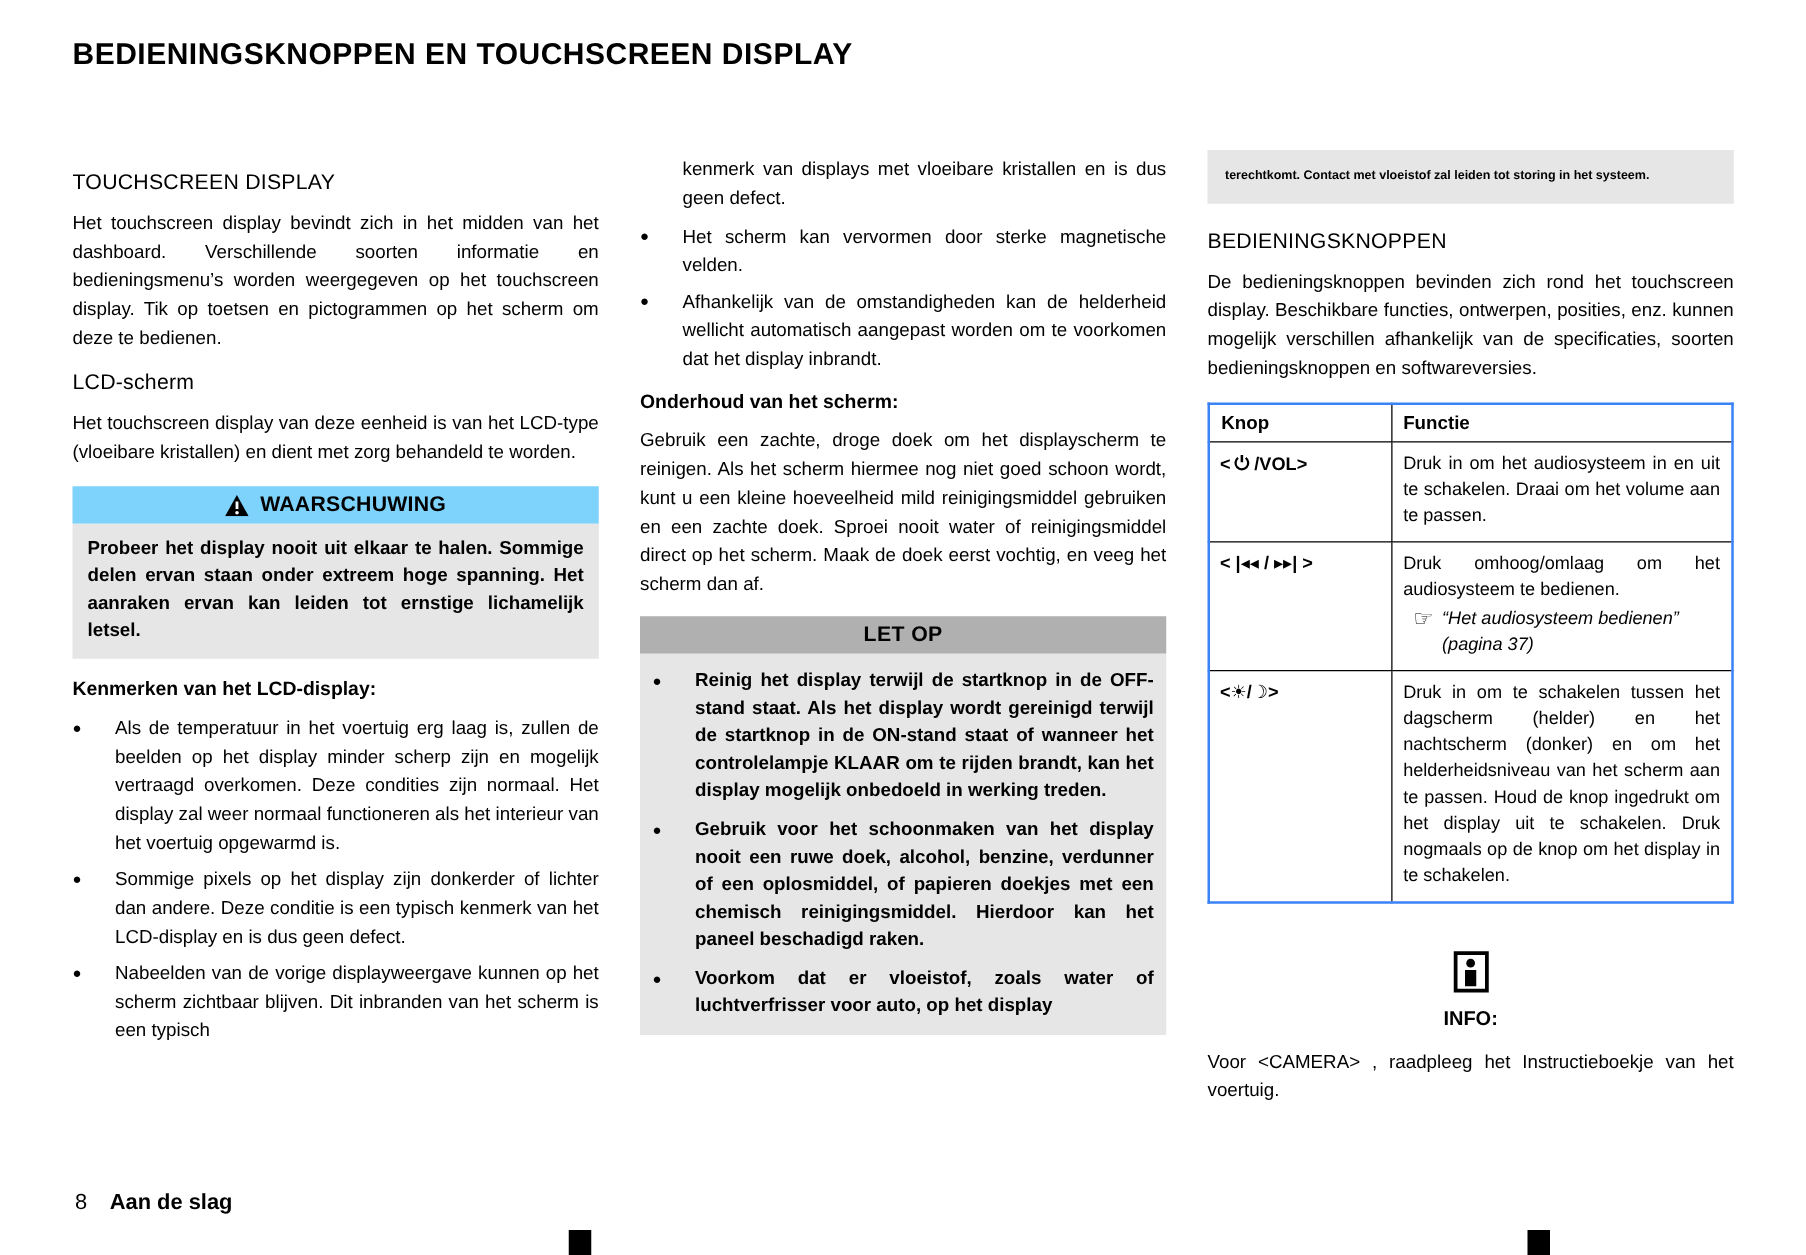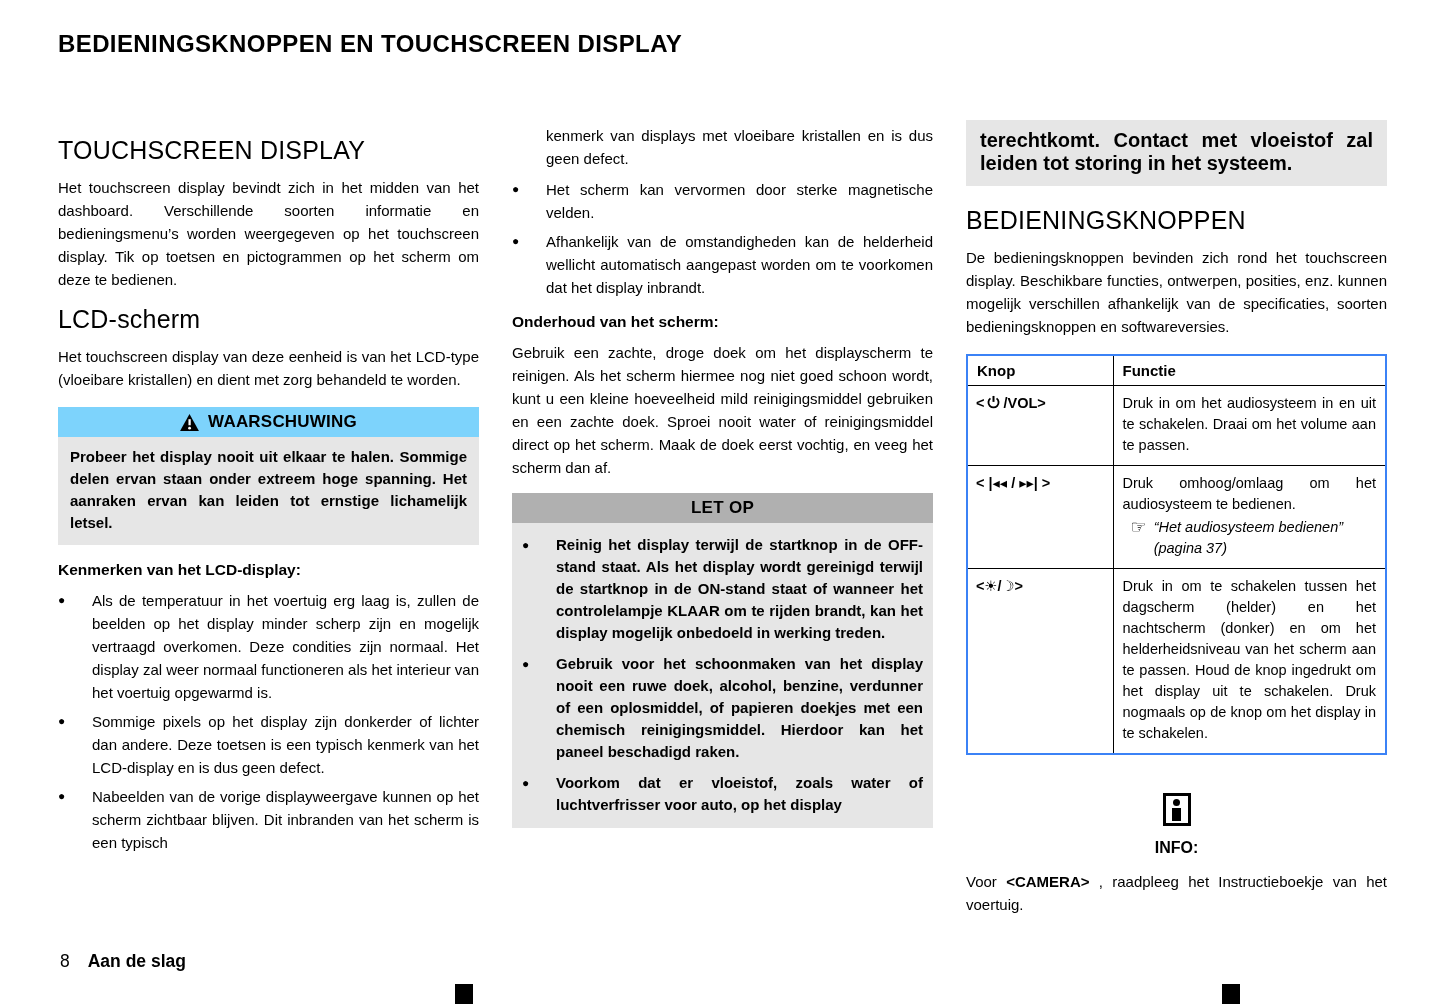--- a/index.html
+++ b/index.html
@@ -9,21 +9,21 @@
     font-family:"Liberation Sans","DejaVu Sans",sans-serif;
     position:relative; overflow:hidden;
   }
   .page { position:absolute; inset:0; padding:30px 58px 0 58px; }
 
   .page-title { font-size:24px; font-weight:700; letter-spacing:0.4px; }
 
   .columns { display:flex; gap:33px; margin-top:62px; }
   .col { width:421px; flex:0 0 421px; }
 
-  .section-heading { font-size:25px; font-weight:400; margin-bottom:11px; letter-spacing:0.2px; }
+  .section-heading { font-size:17px; font-weight:400; margin-bottom:11px; letter-spacing:0.2px; }
   .col1-first { margin-top:16px; }
   .bold-heading { font-size:15.5px; font-weight:700; margin-bottom:10px; }
 
   .body-text { font-size:15px; line-height:23px; text-align:justify; }
   .mb14 { margin-bottom:14px; }
   .mb16 { margin-bottom:16px; }
 
   
   .bullet { display:flex; margin-bottom:6px; }
   .bullet::before { content:"\25CF"; flex:0 0 34px; font-size:12px; line-height:23px; }
@@ -40,40 +40,40 @@
   
   .letop-box { margin-top:14px; }
   .letop-header { background:#b0b0b0; height:30px; display:flex; align-items:center; justify-content:center; font-weight:700; font-size:17px; letter-spacing:0.3px; }
   .letop-body { background:#e6e6e6; padding:11px 10px 12px 10px; }
   .letop-body .bullet { margin-bottom:9px; }
   .letop-body .bullet:last-child { margin-bottom:0; }
   .letop-body .bullet .btext { font-weight:700; line-height:22px; }
   .letop-body .bullet::before { line-height:22px; }
 
   
-  .notice-box { background:#e6e6e6; padding:9px 14px 11px 14px; font-weight:700; font-size:20px; line-height:23px; text-align:justify; margin-bottom:20px; }
+  .notice-box { background:#e6e6e6; padding:9px 14px 11px 14px; font-weight:700; font-size:10px; line-height:23px; text-align:justify; margin-bottom:20px; }
 
   .knop-table { border-collapse:collapse; border:2px solid #3b82f6; width:100%; margin-top:4px; }
   .knop-table th, .knop-table td { border:1px solid #000; vertical-align:top; }
   .knop-table th { text-align:left; font-weight:700; font-size:15px; padding:6px 9px; }
   .col-knop { width:146px; }
   .knop-cell { font-weight:700; font-size:14.5px; padding:9px 8px; white-space:nowrap; }
   .functie-cell { font-size:14.5px; line-height:21px; text-align:justify; padding:7px 9px 9px 9px; }
   .power-svg { vertical-align:-2px; margin:0 2px; }
   .ref-line { display:flex; gap:7px; margin-top:2px; padding-left:8px; text-align:left; }
   .ref-icon { font-size:18px; line-height:21px; }
   .ref-text { flex:1; font-size:14.5px; line-height:21px;font-style:italic; }
 
   .info-row { display:flex; align-items:center; gap:13px; margin-top:38px;flex-direction:column; }
   .info-icon { width:28px; height:33px; border:3px solid #000; display:flex; flex-direction:column; align-items:center; justify-content:center; gap:2px; }
   .info-dot { width:7px; height:7px; background:#000; border-radius:50%; }
   .info-bar { width:9px; height:13px; background:#000; }
   .info-label { font-weight:700; font-size:16px; }
   .info-text { font-size:15px; line-height:23px; margin-top:13px; text-align:justify; }
-  .info-text .camera { font-weight:700; }
+  .info-text .camera { font-weight:400; }
 
   .footer { position:absolute; left:60px; top:951px; display:flex; gap:18px; align-items:baseline; font-size:17.5px; }
   .footer .section-label { font-weight:700; }
 
   .crop-mark { position:absolute; width:18px; height:20px; background:#000; top:984px; }
   .crop-left { left:455px; }
   .crop-right { left:1222px; }
 </style>
 </head>
 <body>
@@ -102,21 +102,21 @@
         </div>
         <div class="warning-body">Probeer het display nooit uit elkaar te halen. Sommige delen ervan staan onder extreem hoge spanning. Het aanraken ervan kan leiden tot ernstige lichamelijk letsel.</div>
       </div>
 
       <h3 class="bold-heading">Kenmerken van het LCD-display:</h3>
 
       <div class="bullet">
         <p class="btext">Als de temperatuur in het voertuig erg laag is, zullen de beelden op het display minder scherp zijn en mogelijk vertraagd overkomen. Deze condities zijn normaal. Het display zal weer normaal functioneren als het interieur van het voertuig opgewarmd is.</p>
       </div>
       <div class="bullet">
-        <p class="btext">Sommige pixels op het display zijn donkerder of lichter dan andere. Deze toetsen is een typisch kenmerk van het LCD-display en is dus geen defect.</p>
+        <p class="btext">Sommige pixels op het display zijn donkerder of lichter dan andere. Deze conditie is een typisch kenmerk van het LCD-display en is dus geen defect.</p>
       </div>
       <div class="bullet">
         <p class="btext">Nabeelden van de vorige displayweergave kunnen op het scherm zichtbaar blijven. Dit inbranden van het scherm is een typisch</p>
       </div>
     </div>
 
     <div class="col">
       <p class="body-text continuation">kenmerk van displays met vloeibare kristallen en is dus geen defect.</p>
 
       <div class="bullet">

